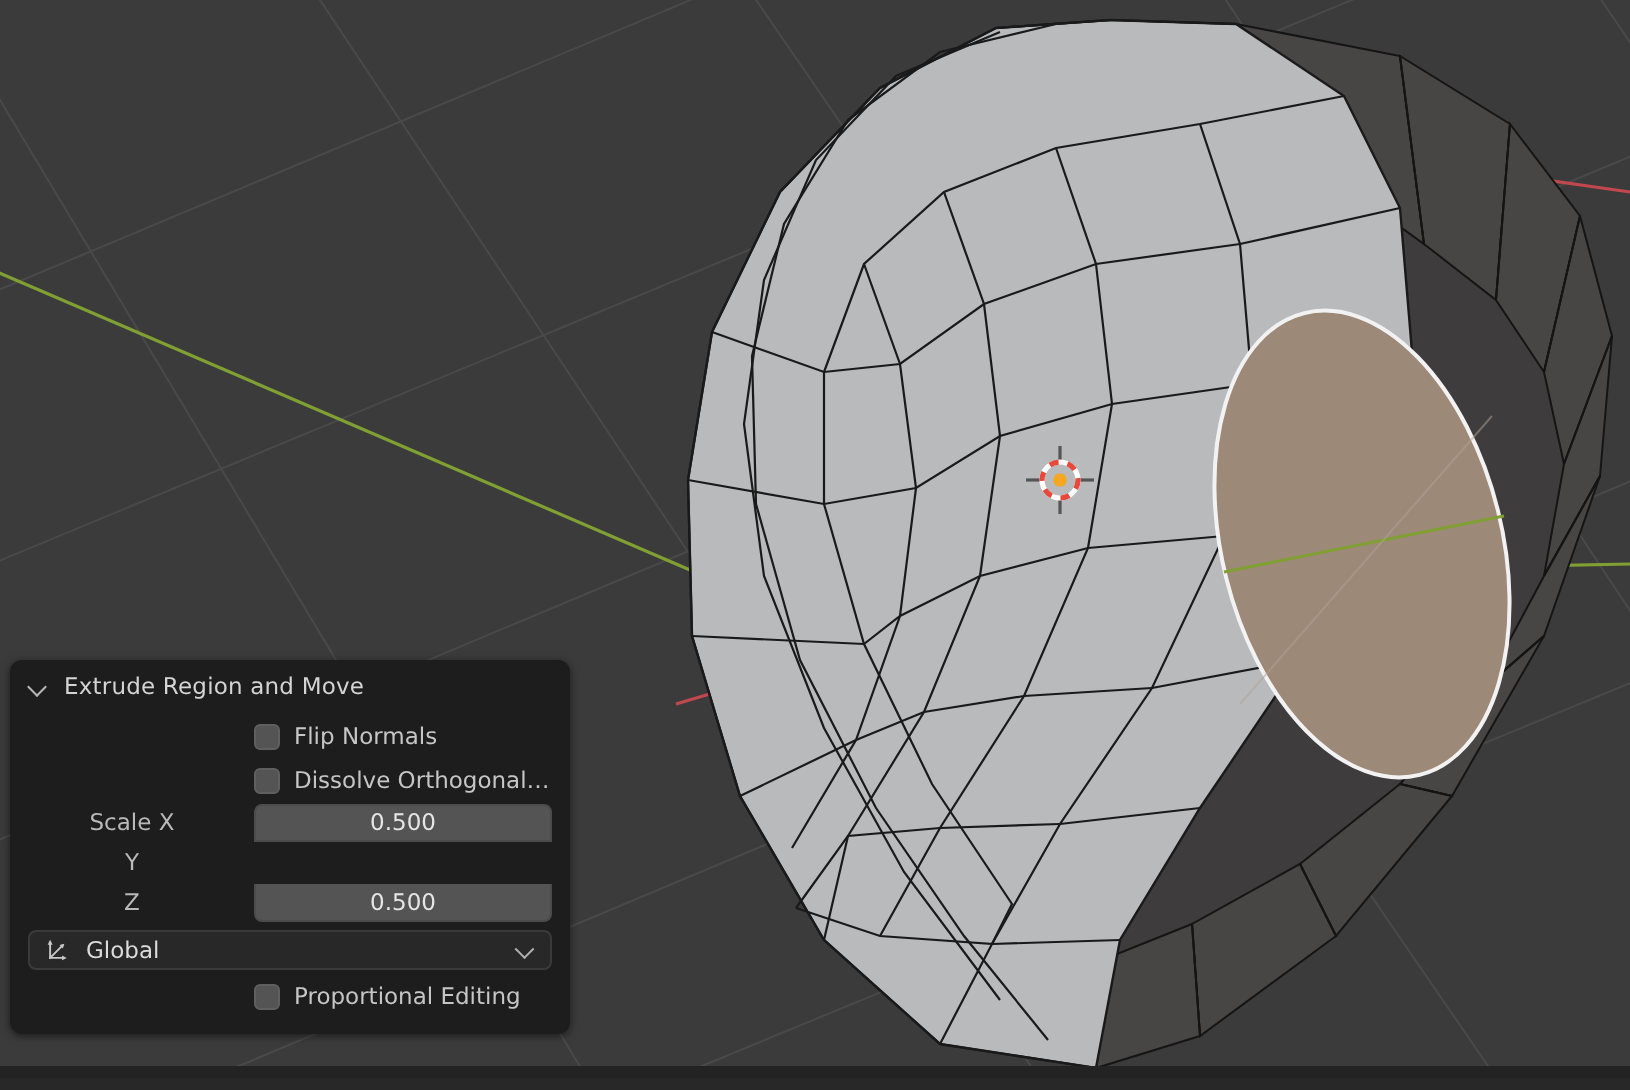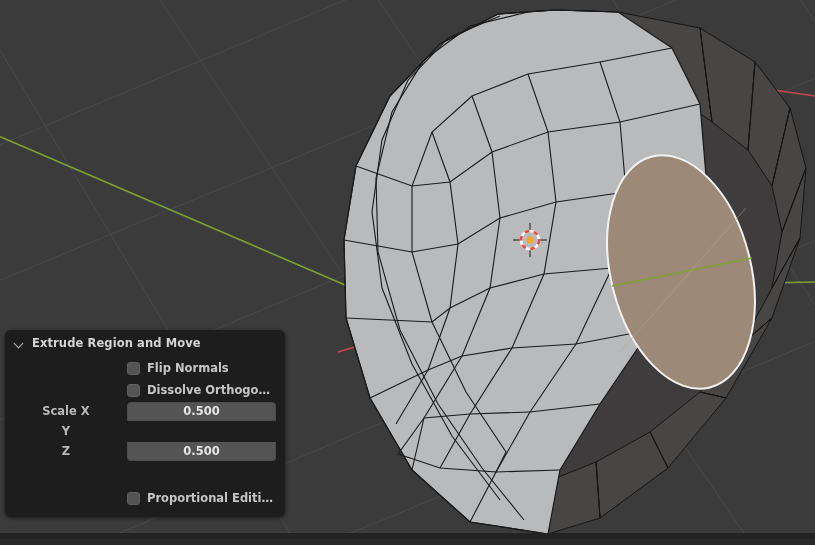--- a/index.html
+++ b/index.html
@@ -3,21 +3,21 @@
 <meta charset="utf-8">
 <title>Blender Viewport</title>
 <style>
   * { margin:0; padding:0; box-sizing:border-box; }
   html,body { background:#282828; }
   body {
     width:815px; height:545px;
     font-family:"DejaVu Sans", sans-serif;
     overflow:hidden; position:relative;
   }
-  #app { position:absolute; inset:0; width:815px; height:545px; overflow:hidden;font-weight:bold; }
+  #app { position:absolute; inset:0; width:815px; height:545px; overflow:hidden; }
 
   
   .viewport {
     position:absolute; left:0; top:0; width:815px; height:539px;
     background:#3b3b3b; overflow:hidden;
   }
   .viewport svg { position:absolute; left:0; top:0; }
   .status-strip {
     position:absolute; left:0; bottom:0; width:815px; height:6px;
     background:#232323;
@@ -262,20 +262,34 @@
       </div>
       <div class="row" style="height:20px;margin-bottom:0">
         <span class="row-label">Y</span>
       </div>
       <div class="row" style="height:20px;margin-bottom:2px">
         <span class="row-label">Z</span>
         <span class="numfield num-bottom">0.500</span>
       </div>
 
       <div class="row" style="height:23px;margin-bottom:1px">
+        <span class="dropdown">
+          <svg class="dd-icon" viewBox="0 0 16 16">
+            <g stroke="#c8c8c8" stroke-width="1.1" fill="none" stroke-linecap="round">
+              <line x1="3.5" y1="12.5" x2="3.5" y2="3.5"></line>
+              <line x1="3.5" y1="12.5" x2="11.5" y2="12.5"></line>
+              <line x1="3.5" y1="12.5" x2="10.5" y2="5.5"></line>
+            </g>
+            <path d="M3.5 2.2 L2.1 5 L4.9 5 Z" fill="#c8c8c8"></path>
+            <path d="M13 12.5 L10.3 11.1 L10.3 13.9 Z" fill="#c8c8c8"></path>
+            <path d="M11.6 4.4 L8.9 5.2 L10.8 7.1 Z" fill="#c8c8c8"></path>
+          </svg>
+          <span class="dd-text">Global</span>
+          <span class="dd-chev"></span>
+        </span>
       </div>
 
 
       <div class="cb-row">
         <span class="cbox"></span>
         <span class="cb-label">Proportional Editing</span>
       </div>
 
     </div>
   </div>

